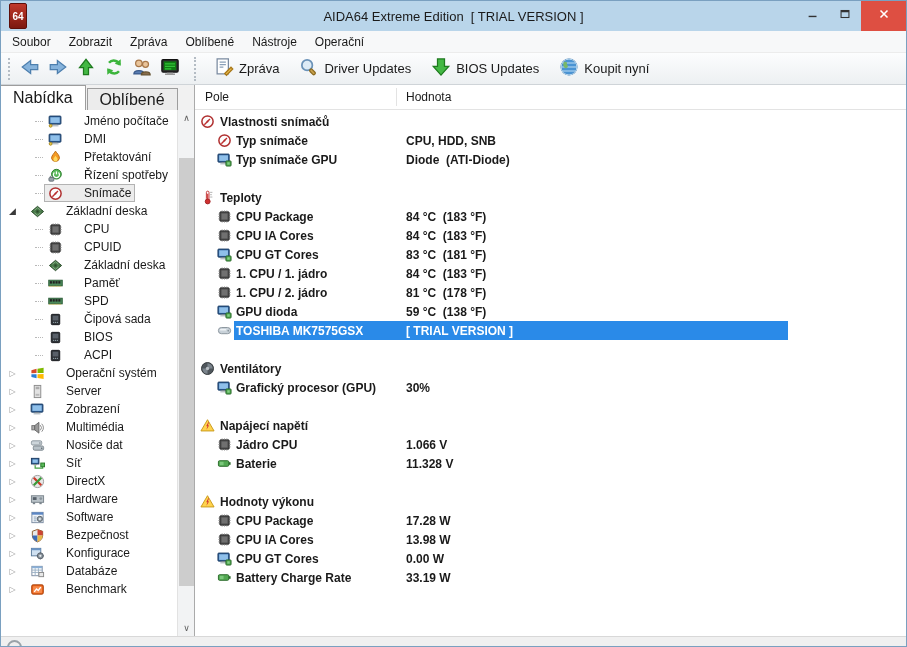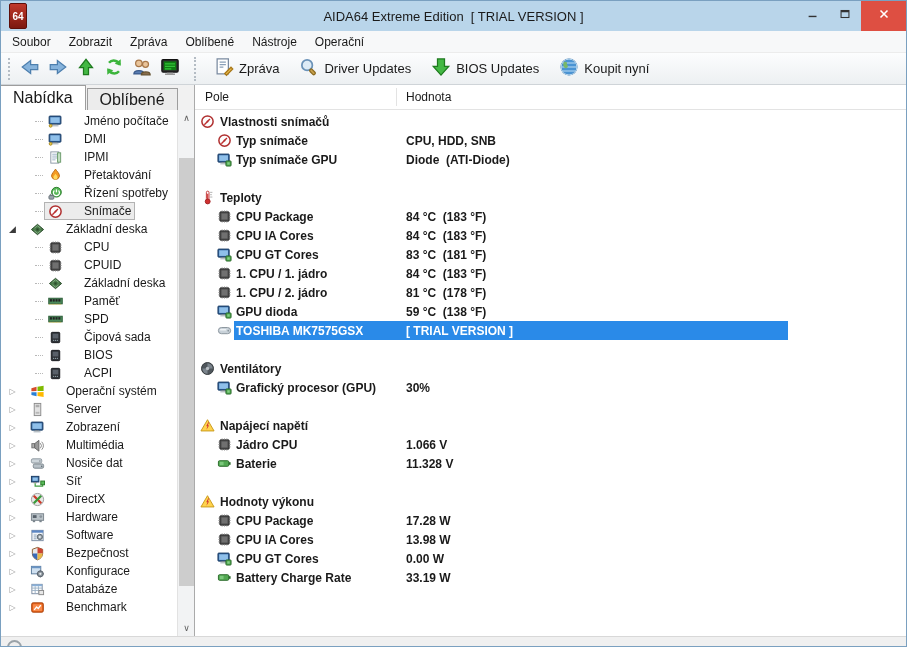--- a/index.html
+++ b/index.html
@@ -240,32 +240,20 @@
                 <circle cx="2.8" cy="12.6" r="1.5" fill="#e8c84a" stroke="#a8881a"></circle>
               </svg>
             </span>
             <span class="tlabel">DMI</span>
           </span>
         </div>
         <div class="trow lvl2">
           <span class="sel-wrap">
             <span class="ticon">
               <svg viewBox="0 0 16 16">
-                <rect x="3" y="2" width="8.5" height="12" fill="#fff" stroke="#8a97a5"></rect>
-                <path d="M4.5 4.5 h5.5 M4.5 6.5 h5.5 M4.5 8.5 h5.5 M4.5 10.5 h3.5" stroke="#9ab0c4" stroke-width="1" fill="none"></path>
-                <rect x="10.2" y="3" width="3.3" height="10" fill="#c4e0c4" stroke="#6a9a6a"></rect>
-              </svg>
-            </span>
-            <span class="tlabel">IPMI</span>
-          </span>
-        </div>
-        <div class="trow lvl2">
-          <span class="sel-wrap">
-            <span class="ticon">
-              <svg viewBox="0 0 16 16">
                 <path d="M8 1.2 C9.5 3.8 12.2 5.2 12.2 8.8 A4.3 4.3 0 0 1 3.8 8.8 C3.8 5.6 6.5 4 8 1.2z" fill="#f59a23" stroke="#b86a10"></path>
                 <path d="M8 6 C9 7.6 10.2 8.2 10.2 10.2 A2.2 2.2 0 0 1 5.8 10.2 C5.8 8.4 7 7.6 8 6z" fill="#ffd95e"></path>
               </svg>
             </span>
             <span class="tlabel">Přetaktování</span>
           </span>
         </div>
         <div class="trow lvl2">
           <span class="sel-wrap">
             <span class="ticon">

